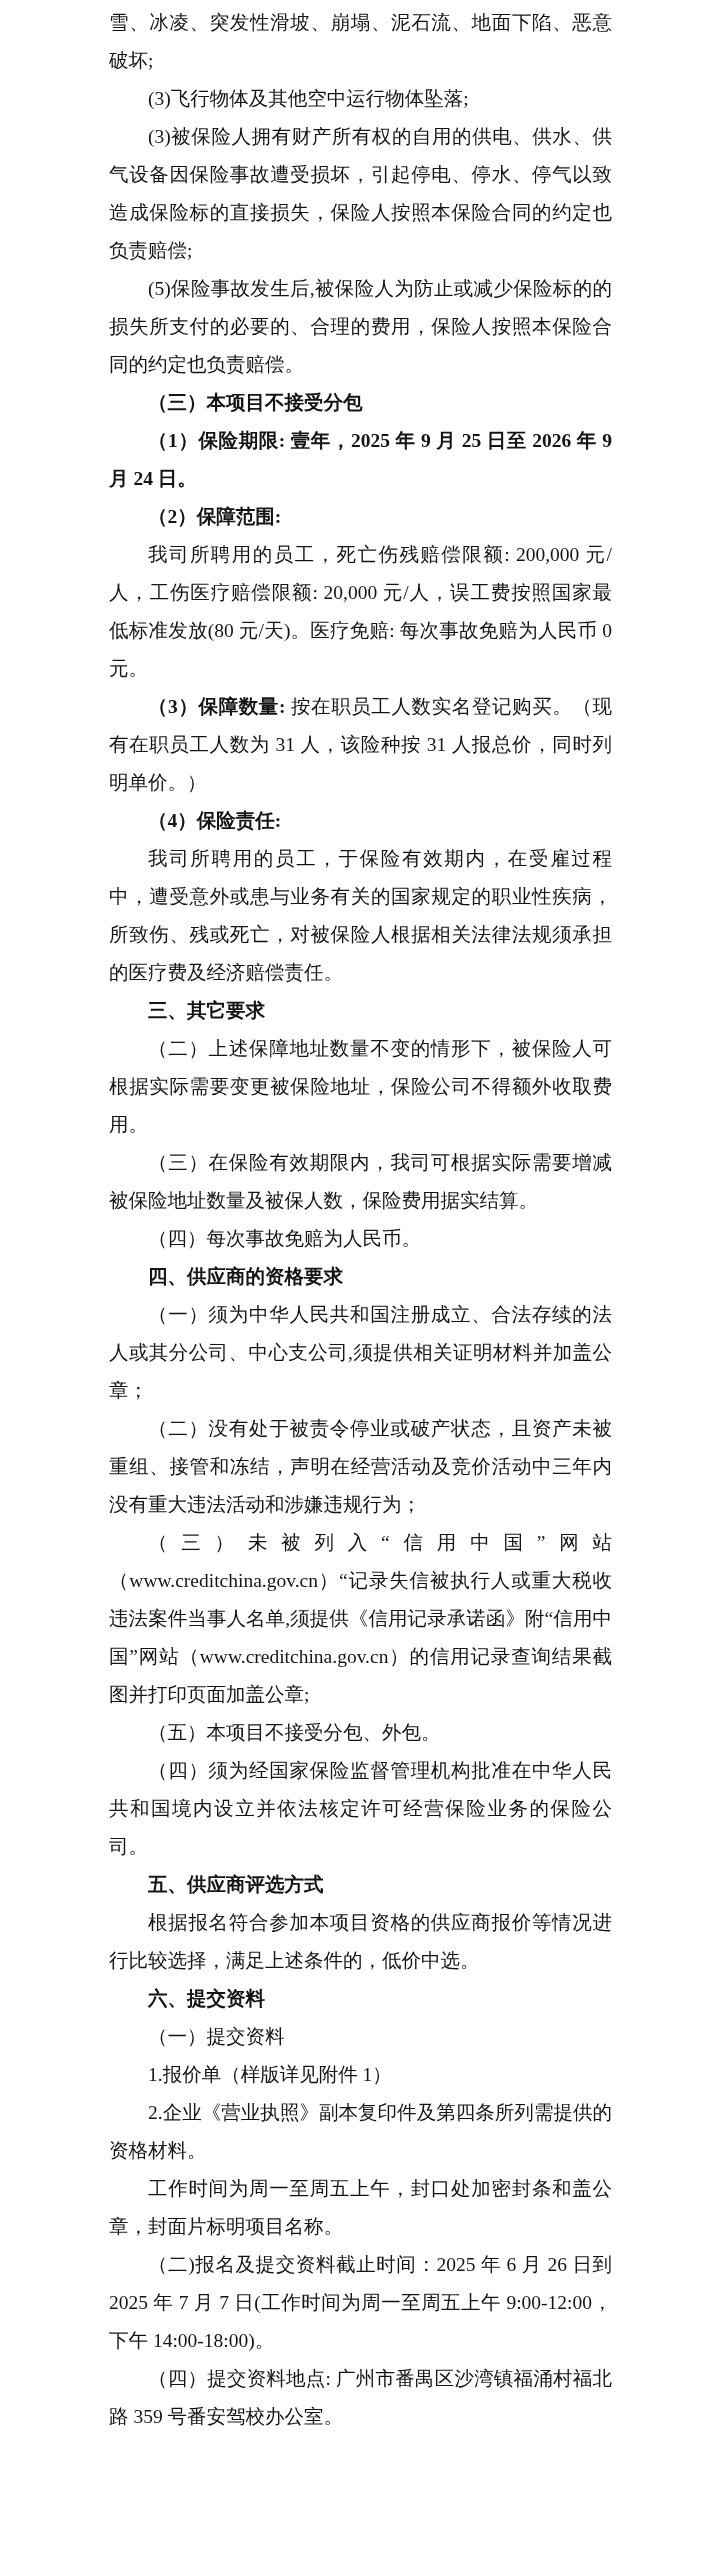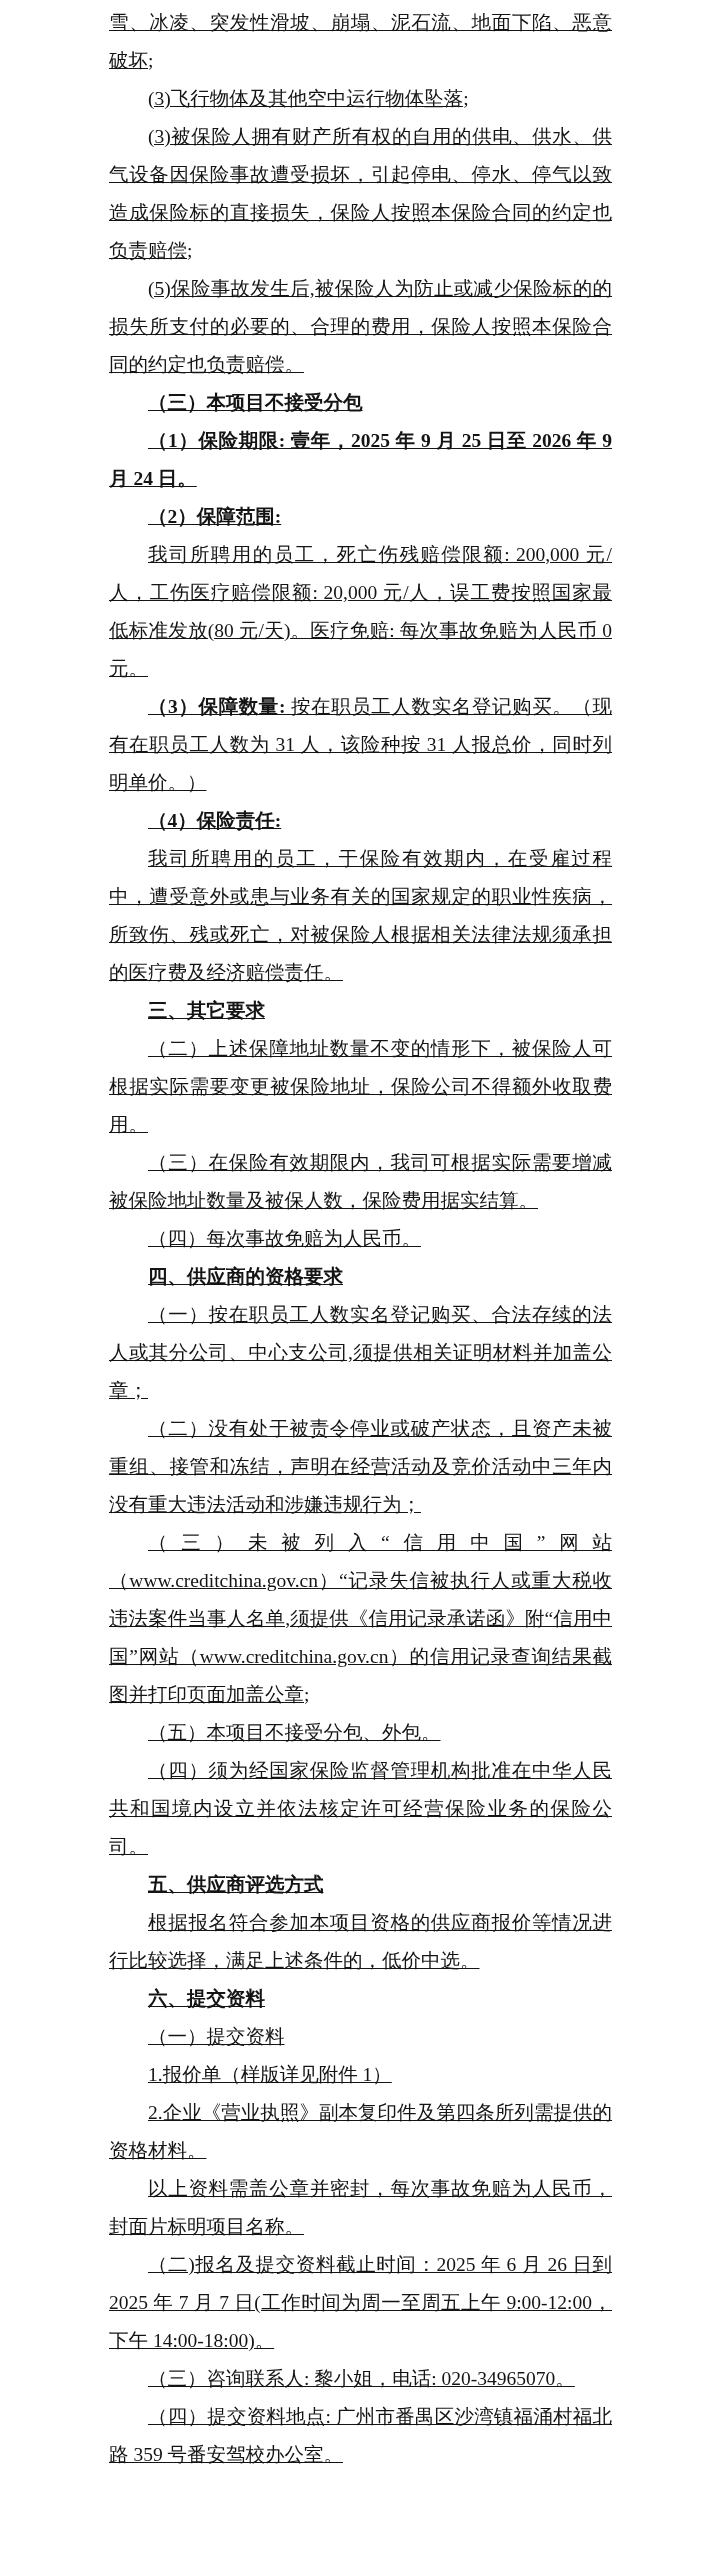--- a/index.html
+++ b/index.html
@@ -19,21 +19,20 @@
     width: 719px;
     padding: 3.6px 107px 36px 109px;
   }
   .para {
     font-size: 19.5px;
     line-height: 38px;
     text-align: justify;
     text-indent: 2em;
     margin: 0;
     word-break: break-word;
-    text-decoration: underline;
   }
   .para.no-indent { text-indent: 0; }
   .para.bold { font-weight: bold; }
   .para b { font-weight: bold; }
 </style>
 </head>
 <body>
 
 <div class="page">
   <div id="doc-body">
@@ -46,31 +45,30 @@
       <div class="para bold">（2）保障范围:</div>
       <div class="para">我司所聘用的员工，死亡伤残赔偿限额: 200,000 元/人，工伤医疗赔偿限额: 20,000 元/人，误工费按照国家最低标准发放(80 元/天)。医疗免赔: 每次事故免赔为人民币 0 元。</div>
       <div class="para"><b>（3）保障数量: </b>按在职员工人数实名登记购买。（现有在职员工人数为 31 人，该险种按 31 人报总价，同时列明单价。）</div>
       <div class="para bold">（4）保险责任:</div>
       <div class="para">我司所聘用的员工，于保险有效期内，在受雇过程中，遭受意外或患与业务有关的国家规定的职业性疾病，所致伤、残或死亡，对被保险人根据相关法律法规须承担的医疗费及经济赔偿责任。</div>
       <div class="para bold">三、其它要求</div>
       <div class="para">（二）上述保障地址数量不变的情形下，被保险人可根据实际需要变更被保险地址，保险公司不得额外收取费用。</div>
       <div class="para">（三）在保险有效期限内，我司可根据实际需要增减被保险地址数量及被保人数，保险费用据实结算。</div>
       <div class="para">（四）每次事故免赔为人民币。</div>
       <div class="para bold">四、供应商的资格要求</div>
-      <div class="para">（一）按在职员工人数实名登记购买、合法存续的法人或其分公司、中心支公司,须提供相关证明材料并加盖公章；</div>
+      <div class="para">（一）须为中华人民共和国注册成立、合法存续的法人或其分公司、中心支公司,须提供相关证明材料并加盖公章；</div>
       <div class="para">（二）没有处于被责令停业或破产状态，且资产未被重组、接管和冻结，声明在经营活动及竞价活动中三年内没有重大违法活动和涉嫌违规行为；</div>
       <div class="para">（三）未被列入“信用中国”网站（www.creditchina.gov.cn）“记录失信被执行人或重大税收违法案件当事人名单,须提供《信用记录承诺函》附“信用中国”网站（www.creditchina.gov.cn）的信用记录查询结果截图并打印页面加盖公章;</div>
       <div class="para">（五）本项目不接受分包、外包。</div>
       <div class="para">（四）须为经国家保险监督管理机构批准在中华人民共和国境内设立并依法核定许可经营保险业务的保险公司。</div>
       <div class="para bold">五、供应商评选方式</div>
       <div class="para">根据报名符合参加本项目资格的供应商报价等情况进行比较选择，满足上述条件的，低价中选。</div>
       <div class="para bold">六、提交资料</div>
       <div class="para">（一）提交资料</div>
       <div class="para">1.报价单（样版详见附件 1）</div>
       <div class="para">2.企业《营业执照》副本复印件及第四条所列需提供的资格材料。</div>
-      <div class="para">以上资料需盖公章并密封，每次事故免赔为人民币，封面片标明项目名称。</div>
+      <div class="para">工作时间为周一至周五上午，封口处加密封条和盖公章，封面片标明项目名称。</div>
       <div class="para">（二)报名及提交资料截止时间：2025 年 6 月 26 日到 2025 年 7 月 7 日(工作时间为周一至周五上午 9:00-12:00，下午 14:00-18:00)。</div>
-      <div class="para">（三）咨询联系人: 黎小姐，电话: 020-34965070。</div>
       <div class="para">（四）提交资料地点: 广州市番禺区沙湾镇福涌村福北路 359 号番安驾校办公室。</div>
     </div>
 
 </div>
 
 
 </body></html>

